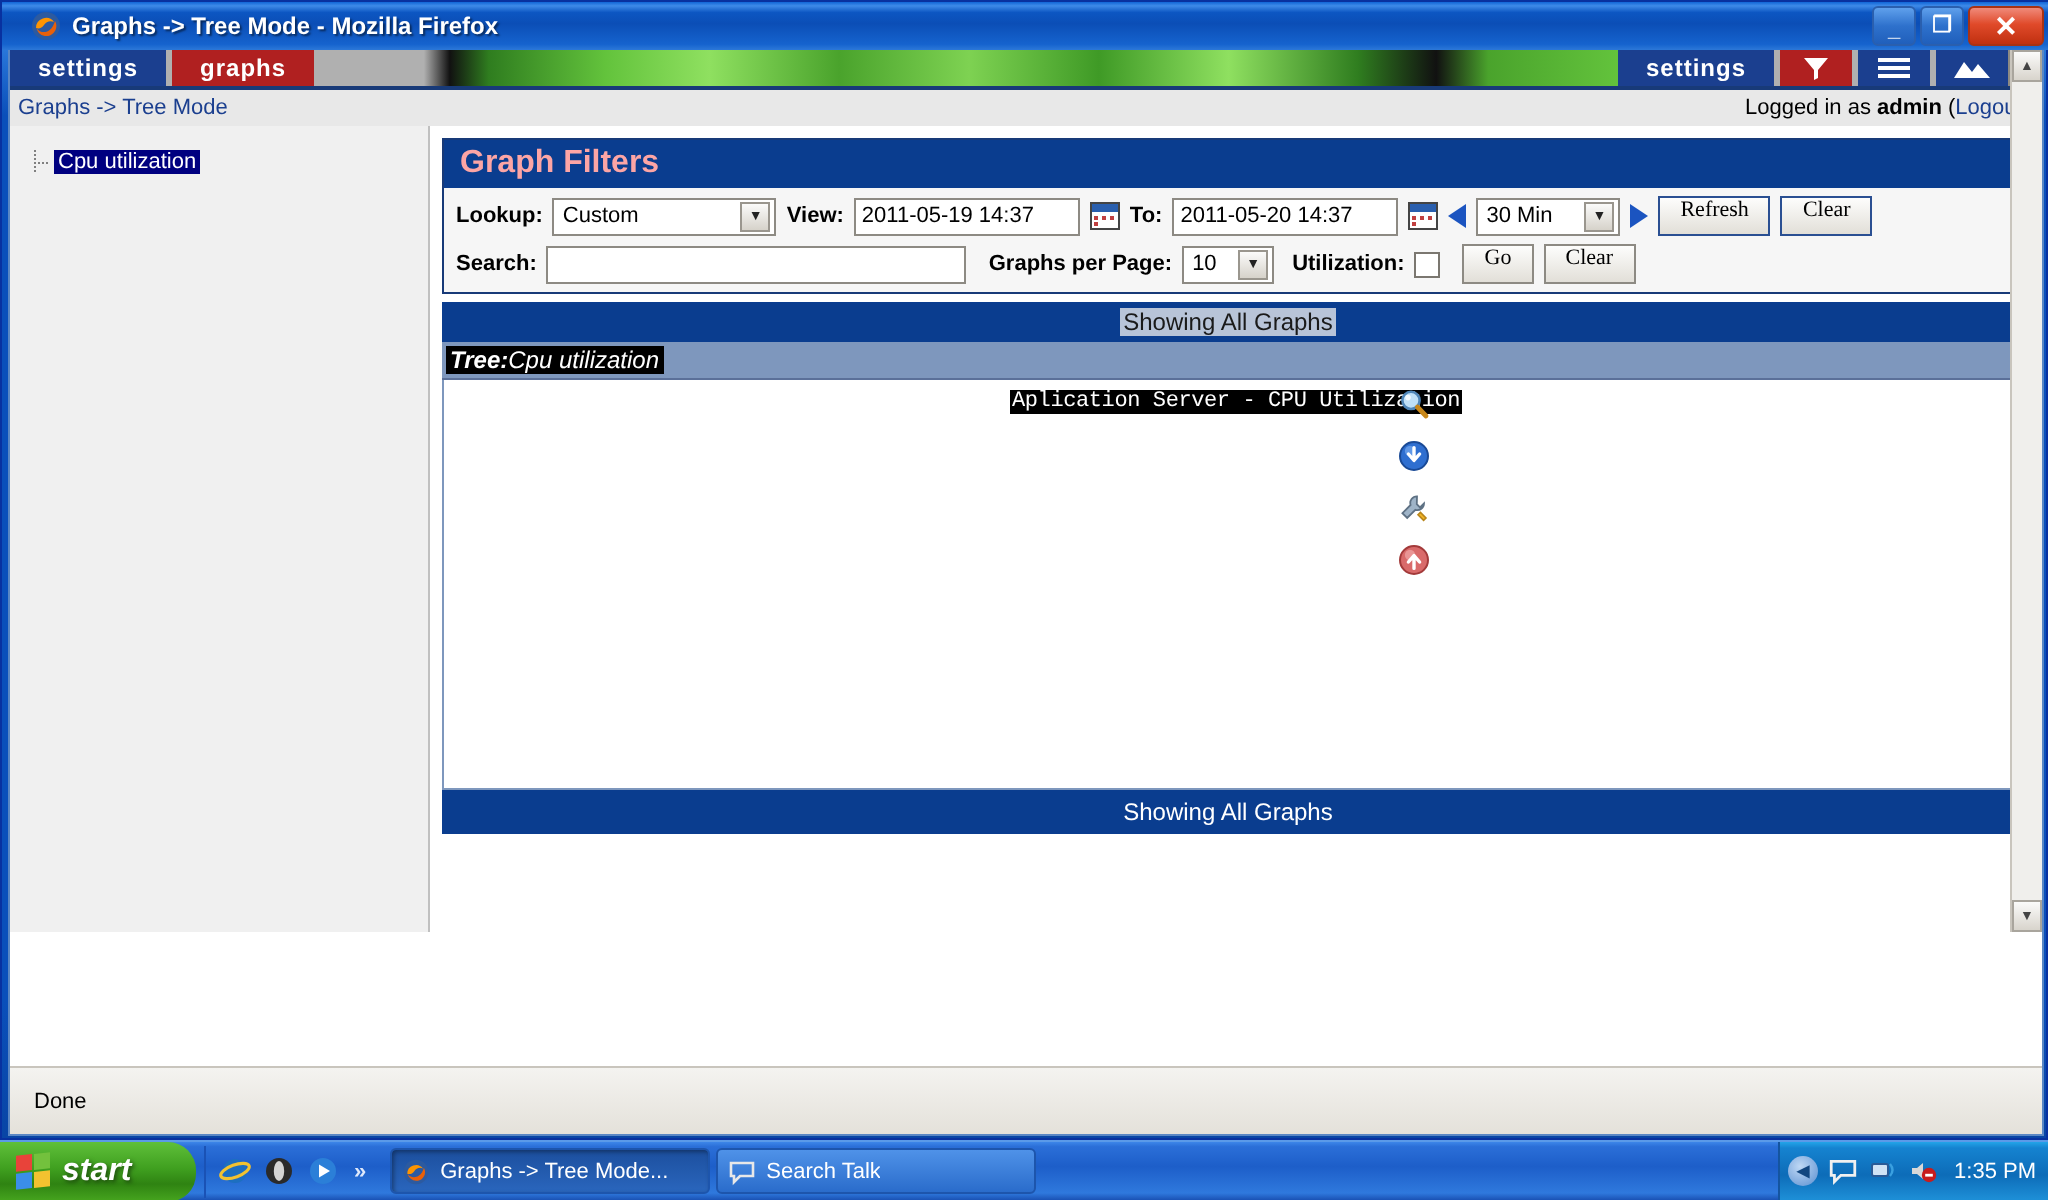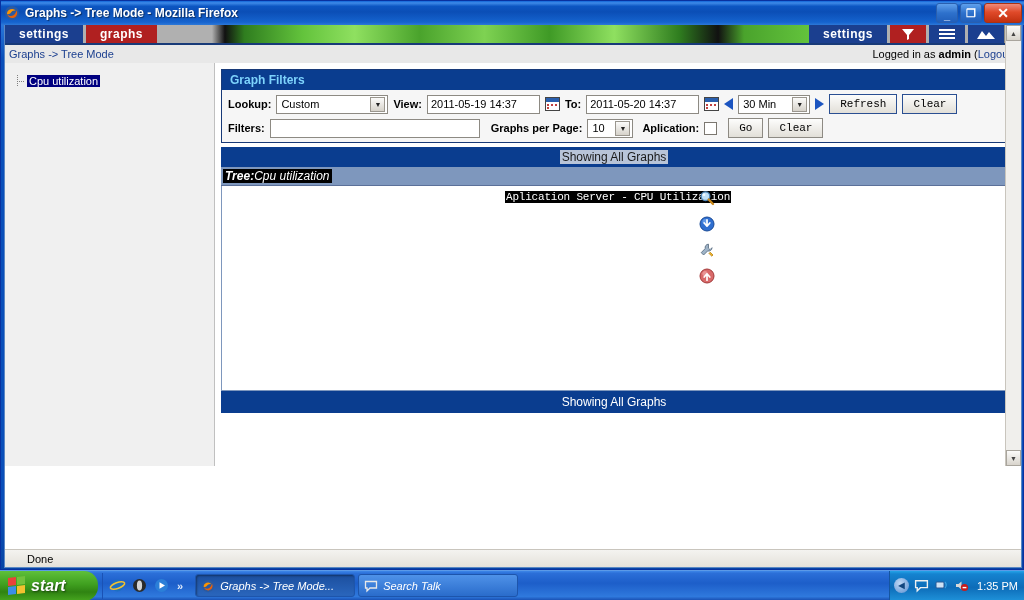--- a/index.html
+++ b/index.html
@@ -17,21 +17,21 @@
     position: absolute; left: 0; top: 0;
     width: 1024px; height: 570px;
     background: linear-gradient(to bottom, #0A58C8 0%, #2F7FE0 3%, #0A4FBA 10%, #0A4FBA 88%, #0845A5 100%);
     border: 1px solid #0831A0;
     padding: 0;
   }
   .titlebar {
     position: absolute; left: 0; top: 0; width: 1024px; height: 24px;
     background: linear-gradient(to bottom, #1166D8 0%, #3E8AE8 8%, #0C56C2 22%, #0B4EB6 45%, #1563CE 88%, #2C78D8 100%);
     display: flex; align-items: center;
-    padding-left: 3px;
+    padding-left: 14px;
   }
   .titlebar .ficon {
     width: 16px; height: 16px; margin-right: 5px;
     position: relative; flex: none;
   }
   .titlebar .ttext {
     color: #fff; font-weight: bold; font-size: 12px;
     text-shadow: 1px 1px 1px rgba(0,0,0,0.5);
     font-family: "Liberation Sans", sans-serif;
     white-space: nowrap;
@@ -232,22 +232,22 @@
   }
   .treelbl {
     background: #000080; color: #fff; padding: 0 2px;
     font-family: "Liberation Sans", sans-serif; font-size: 11px;
   }
 
   .maincol { flex: 1 1 auto; background: #fff; padding: 6px 14px 0 6px; }
 
   .filterbox { border: 1px solid #183a78; background: #fff; }
   .filterhdr {
-    background: #0a3d8f; color: #7dd3fc; font-weight: bold;
-    padding: 3px 8px; font-size: 12px;
+    background: #0a3d8f; color: #fca5a5; font-weight: bold;
+    padding: 3px 8px; font-size: 16px;
   }
   .filterrow {
     display: flex; align-items: center; gap: 5px;
     padding: 4px 6px; background: #f6f6f6;
   }
   .filterrow:last-child { padding-top: 0; }
   .flabel { font-weight: bold; font-size: 11px; color: #000; white-space: nowrap; }
   .finput {
     border: 1px solid #8d8a83; background: #fff; height: 19px;
     font-size: 11px; padding: 1px 3px; color: #000;
@@ -282,22 +282,22 @@
       repeating-linear-gradient(to bottom,#c04040 0 2px,transparent 2px 3px);
     background-size: 100% 2px, 2px 100%;
     background-repeat: repeat-x, repeat-y;
   }
   .tri { width: 0; height: 0; flex: none; }
   .tri.left { border-top:6px solid transparent; border-bottom:6px solid transparent; border-right:9px solid #1b54c0; }
   .tri.right { border-top:6px solid transparent; border-bottom:6px solid transparent; border-left:9px solid #1b54c0; }
   .fbtn {
     border: 1px solid #2a4f92; background: linear-gradient(to bottom,#fdfdfc,#e2dfd8);
     height: 20px; padding: 0 10px; font-size: 11px; color: #000;
-    display: flex; align-items: center; justify-content: center;
-    font-family: Liberation Mono, monospace;
+    display: flex; align-items: flex-start; justify-content: center;
+    font-family: Liberation Serif, serif;
   }
   .fbtn.plain { border: 1px solid #8d8a83; }
   .fcheck {
     width: 13px; height: 13px; border: 1px solid #7b7770; background: #fff;
   }
 
   .barblue {
     background: #0a3d8f; color: #fff; text-align: center;
     padding: 3px 0; font-size: 12px; margin-top: 4px;
     font-family: "Liberation Sans", sans-serif;
@@ -336,24 +336,24 @@
     background: #f0efec; border-left: 1px solid #c9c5bd;
     display: flex; flex-direction: column; justify-content: space-between;
   }
   .vsbtn {
     height: 16px; background: linear-gradient(to bottom,#fbfbfa,#d8d4cc);
     border: 1px solid #a9a59d; display: flex; align-items: center;
     justify-content: center; font-size: 7px; color: #444;
   }
 
   .statusbar {
-    position: absolute; left: 0; bottom: 0; width: 1016px; height: 18px;
+    position: absolute; left: 0; bottom: 0; width: 1016px; height: 34px;
     background: linear-gradient(to bottom,#f4f3f0,#e4e1da);
     border-top: 1px solid #c9c5bd;
-    display: flex; align-items: center; padding-left: 22px;
+    display: flex; align-items: center; padding-left: 12px;
     font-size: 11px; color: #000;
   }
 
   
   .taskbar {
     position: absolute; left: 0; bottom: 0; width: 1024px; height: 30px;
     background: linear-gradient(to bottom,#3d86e8 0%,#2b6fd8 8%,#1d5ec9 42%,#2f79dd 88%,#1a52b5 100%);
     display: flex; align-items: center;
     border-top: 1px solid #5b9ae8;
   }
@@ -384,21 +384,21 @@
     padding: 0 8px 0 5px; border-radius: 3px;
     font-size: 11px; color: #fff; max-width: 220px;
     background: linear-gradient(to bottom,#4f92e8,#2a6ccb);
     border: 1px solid #1d55ac;
   }
   .taskitem.active {
     background: linear-gradient(to bottom,#1c4f9e,#2a66bd);
     box-shadow: inset 1px 1px 2px rgba(0,0,0,0.35);
   }
   .taskitem .ti { width: 14px; height: 14px; margin-right: 5px; flex: none; position: relative; }
-  .taskitem .tl { white-space: nowrap; overflow: hidden; font-style: italic; }
+  .taskitem .tl { white-space: nowrap; overflow: hidden; }
   .tray {
     margin-left: auto; height: 30px; display: flex; align-items: center;
     padding: 0 6px 0 4px; gap: 5px;
     background: linear-gradient(to bottom,#23a4e8 0%,#1583d0 10%,#0d6cb8 55%,#1d8ed6 95%);
     border-left: 1px solid #1455a0;
   }
   .traychev {
     width: 15px; height: 15px; border-radius: 50%;
     background: radial-gradient(circle at 40% 35%,#bfd8f5,#5a8fd0);
     display: flex; align-items: center; justify-content: center;
@@ -654,30 +654,30 @@
                 <span class="tri right"></span>
                 <div class="fbtn">
                   <span>Refresh</span>
                 </div>
                 <div class="fbtn">
                   <span>Clear</span>
                 </div>
               </div>
 
               <div class="filterrow">
-                <span class="flabel">Filters:</span>
+                <span class="flabel">Search:</span>
                 <div class="finput" style="width:210px">
                   <span></span>
                 </div>
                 <span class="flabel" style="margin-left:6px">Graphs per Page:</span>
                 <div class="fselect" style="width:46px">
                   <span>10</span>
                   <span class="arrow">▼</span>
                 </div>
-                <span class="flabel" style="margin-left:4px">Aplication:</span>
+                <span class="flabel" style="margin-left:4px">Utilization:</span>
                 <span class="fcheck"></span>
                 <div class="fbtn plain" style="margin-left:6px">
                   <span>Go</span>
                 </div>
                 <div class="fbtn plain">
                   <span>Clear</span>
                 </div>
               </div>
             </div>
 

